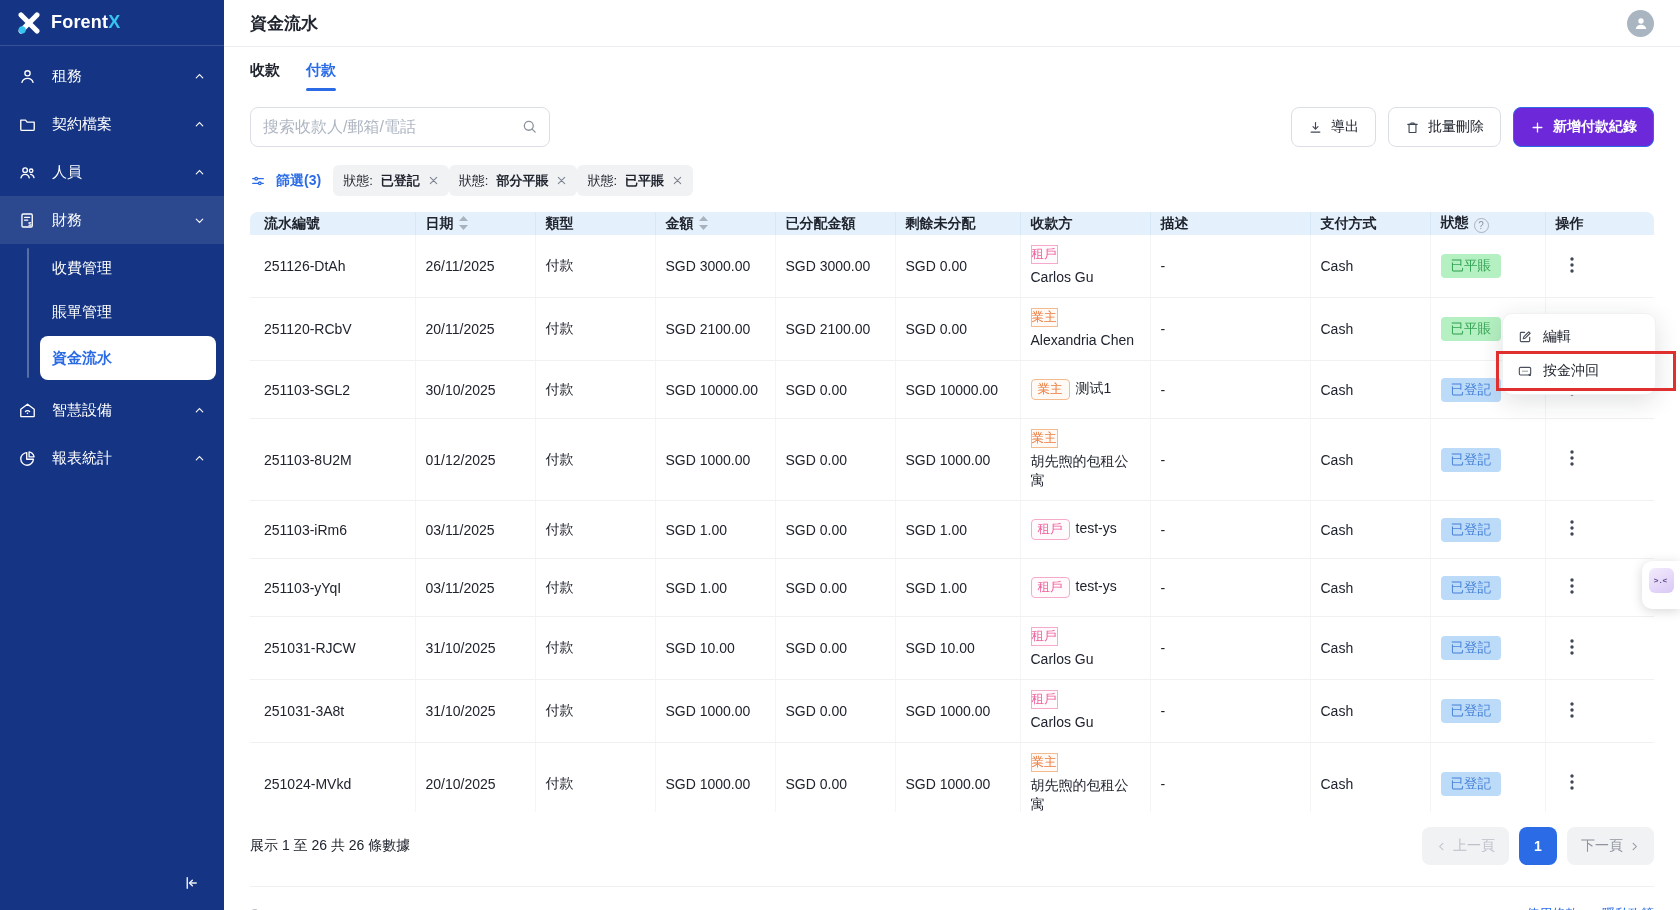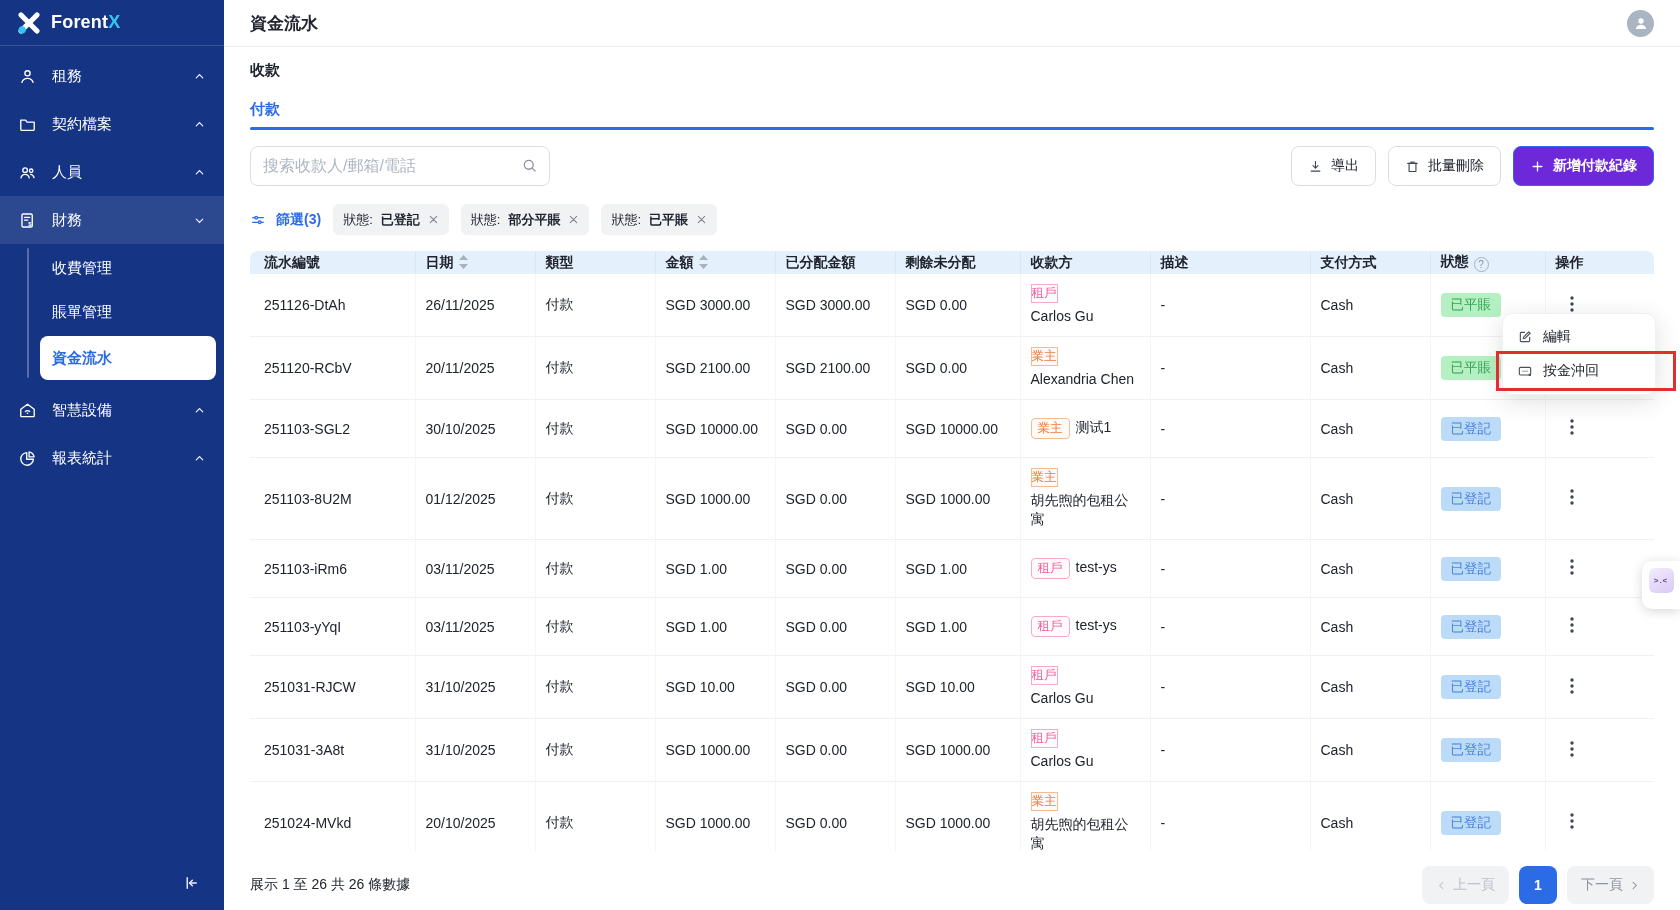--- a/index.html
+++ b/index.html
@@ -23,21 +23,21 @@
   .sub-item { height:44px; display:flex; align-items:center; padding-left:52px; font-size:15px; cursor:pointer; }
   .sub-item.selected { background:#fff; color:#2b6ce6; border-radius:8px; margin:2px 8px 2px 40px; padding-left:12px; font-weight:600; }
   .collapse-btn { position:absolute; bottom:14px; left:178px; width:26px; height:26px; display:flex; align-items:center; justify-content:center; cursor:pointer; opacity:.92; }
 
   
   .content { margin-left:224px; position:relative; height:910px; }
   .topbar { height:47px; display:flex; align-items:center; padding:0 26px; border-bottom:1px solid #ebedf0; }
   .page-title { font-size:17px; font-weight:700; }
   .avatar { margin-left:auto; width:27px; height:27px; border-radius:50%; background:#a9b5c1; display:flex; align-items:center; justify-content:center; cursor:pointer; }
 
-  .tabs { display:flex; gap:9px; padding:14px 26px 0;flex-direction:column; }
+  .tabs { display:flex; gap:26px; padding:14px 26px 0; }
   .tab { font-size:15px; font-weight:700; cursor:pointer; }
   .tab::after { content:''; display:block; height:3px; border-radius:2px; margin-top:8px; background:transparent; }
   .tab.active { color:#2b6ce6; }
   .tab.active::after { background:#2b6ce6; }
 
   .toolbar { display:flex; align-items:center; padding:16px 26px 0; }
   .search-wrap { position:relative; width:300px; }
   .search-input { width:100%; height:40px; border:1px solid #dbdfe5; border-radius:8px; padding:0 38px 0 12px; font-size:16px; font-family:inherit; color:#20242e; outline:none; }
   .search-input::placeholder { color:#aeb6c2; }
   .search-ic { position:absolute; right:12px; top:11px; }
@@ -248,21 +248,21 @@
 
   <div class="filter-row">
     <span class="filter-link">
       <svg width="16" height="16" viewBox="0 0 24 24" fill="none" stroke="#2b6ce6" stroke-width="1.9" stroke-linecap="round">
           <path d="M4 8.5h16M4 15.5h16"></path>
           <circle cx="9.3" cy="8.5" r="2" fill="#fff"></circle>
           <circle cx="14.7" cy="15.5" r="2" fill="#fff"></circle>
         </svg>
       <span>篩選(3)</span>
     </span>
-    <span id="chips-host" style="display:inline-flex;gap:12px;">
+    <span id="chips-host" style="display:inline-flex;">
         <span class="chip">
           <span>狀態:</span>
           <b>已登記</b>
           <span class="x">
             <svg width="11" height="11" viewBox="0 0 24 24" fill="none" stroke="#7a818c" stroke-width="2.2" stroke-linecap="round">
               <path d="M5 5l14 14M19 5 5 19"></path>
             </svg>
           </span>
         </span>
         <span class="chip">

